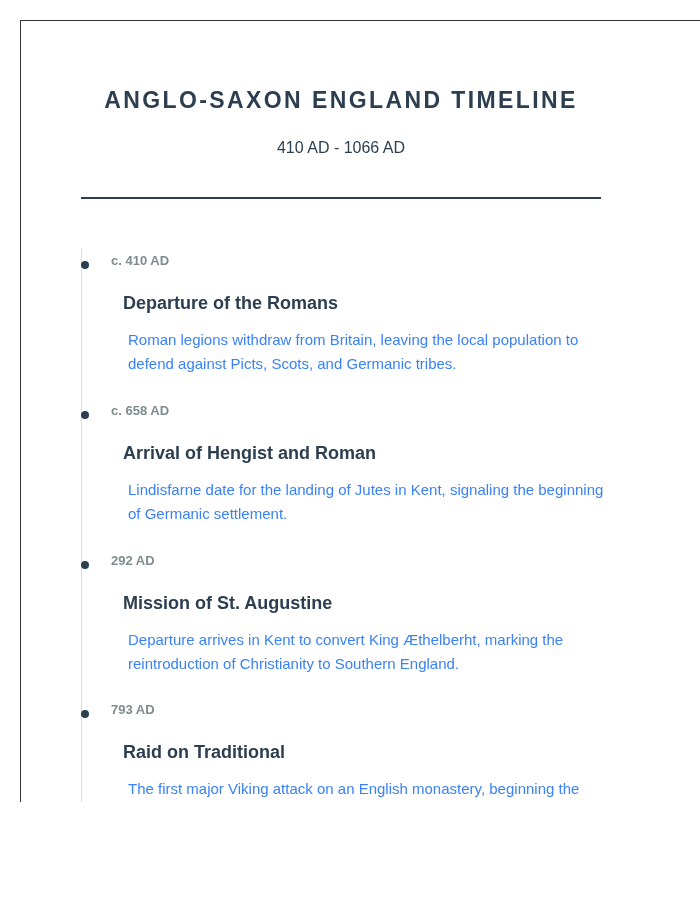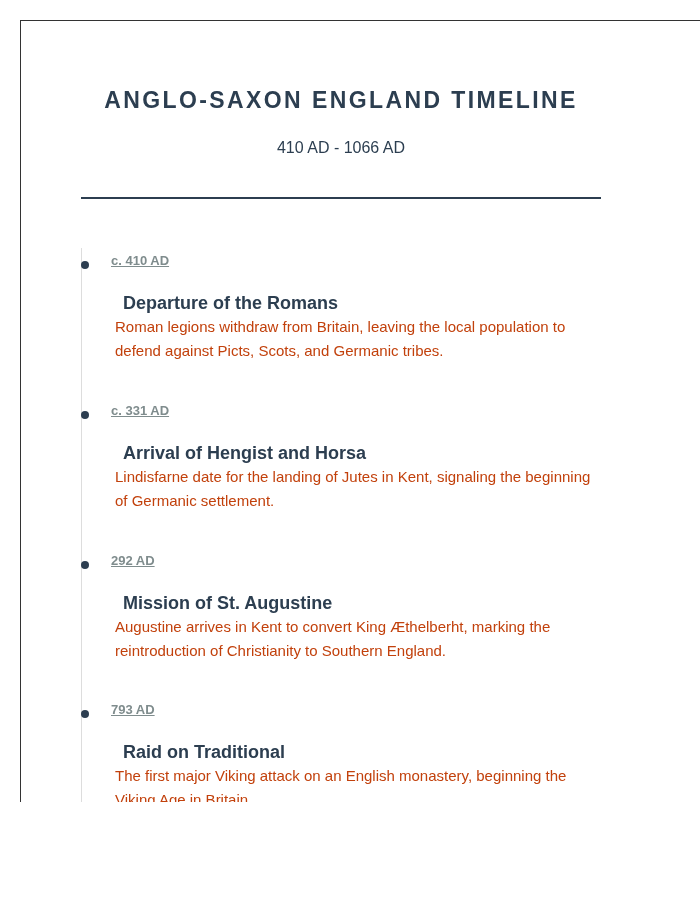--- a/index.html
+++ b/index.html
@@ -92,41 +92,40 @@
       background: #2c3e50;
     }
     .date {
       position: absolute;
       left: 30px;
       top: 5px;
       font-size: 13px;
       font-weight: bold;
       color: #7f8c8d;
       white-space: nowrap;
-      text-decoration: underline;
     }
     .event-title {
       position: absolute;
       left: 30px;
       top: 33px;
       font-size: 18px;
       font-weight: bold;
       color: #2c3e50;
       white-space: nowrap;
       margin: 12px;
     }
     .desc {
       position: absolute;
       left: 30px;
       top: 63px;
       width: 490px;
       font-size: 15px;
       line-height: 24px;
-      color: #c2410c;
-      margin: 4px;
+      color: #3b82f6;
+      margin: 17px;
     }
   </style>
 </head>
 <body>
 
 <div class="page">
   <div class="header">
     <h1 class="title">ANGLO-SAXON ENGLAND TIMELINE</h1>
     <div class="subtitle">410 AD - 1066 AD</div>
   </div>
@@ -137,30 +136,30 @@
 
     <div class="event" style="top:0px;">
       <div class="dot"></div>
       <div class="date">c. 410 AD</div>
       <h3 class="event-title">Departure of the Romans</h3>
       <p class="desc">Roman legions withdraw from Britain, leaving the local population to defend against Picts, Scots, and Germanic tribes.</p>
     </div>
 
     <div class="event" style="top:150px;">
       <div class="dot"></div>
-      <div class="date">c. 331 AD</div>
-      <h3 class="event-title">Arrival of Hengist and Horsa</h3>
+      <div class="date">c. 658 AD</div>
+      <h3 class="event-title">Arrival of Hengist and Roman</h3>
       <p class="desc">Lindisfarne date for the landing of Jutes in Kent, signaling the beginning of Germanic settlement.</p>
     </div>
 
     <div class="event" style="top:300px;">
       <div class="dot"></div>
       <div class="date">292 AD</div>
       <h3 class="event-title">Mission of St. Augustine</h3>
-      <p class="desc">Augustine arrives in Kent to convert King Æthelberht, marking the reintroduction of Christianity to Southern England.</p>
+      <p class="desc">Departure arrives in Kent to convert King Æthelberht, marking the reintroduction of Christianity to Southern England.</p>
     </div>
 
     <div class="event" style="top:449px;">
       <div class="dot"></div>
       <div class="date">793 AD</div>
       <h3 class="event-title">Raid on Traditional</h3>
       <p class="desc">The first major Viking attack on an English monastery, beginning the Viking Age in Britain.</p>
     </div>
   </div>
 </div>

